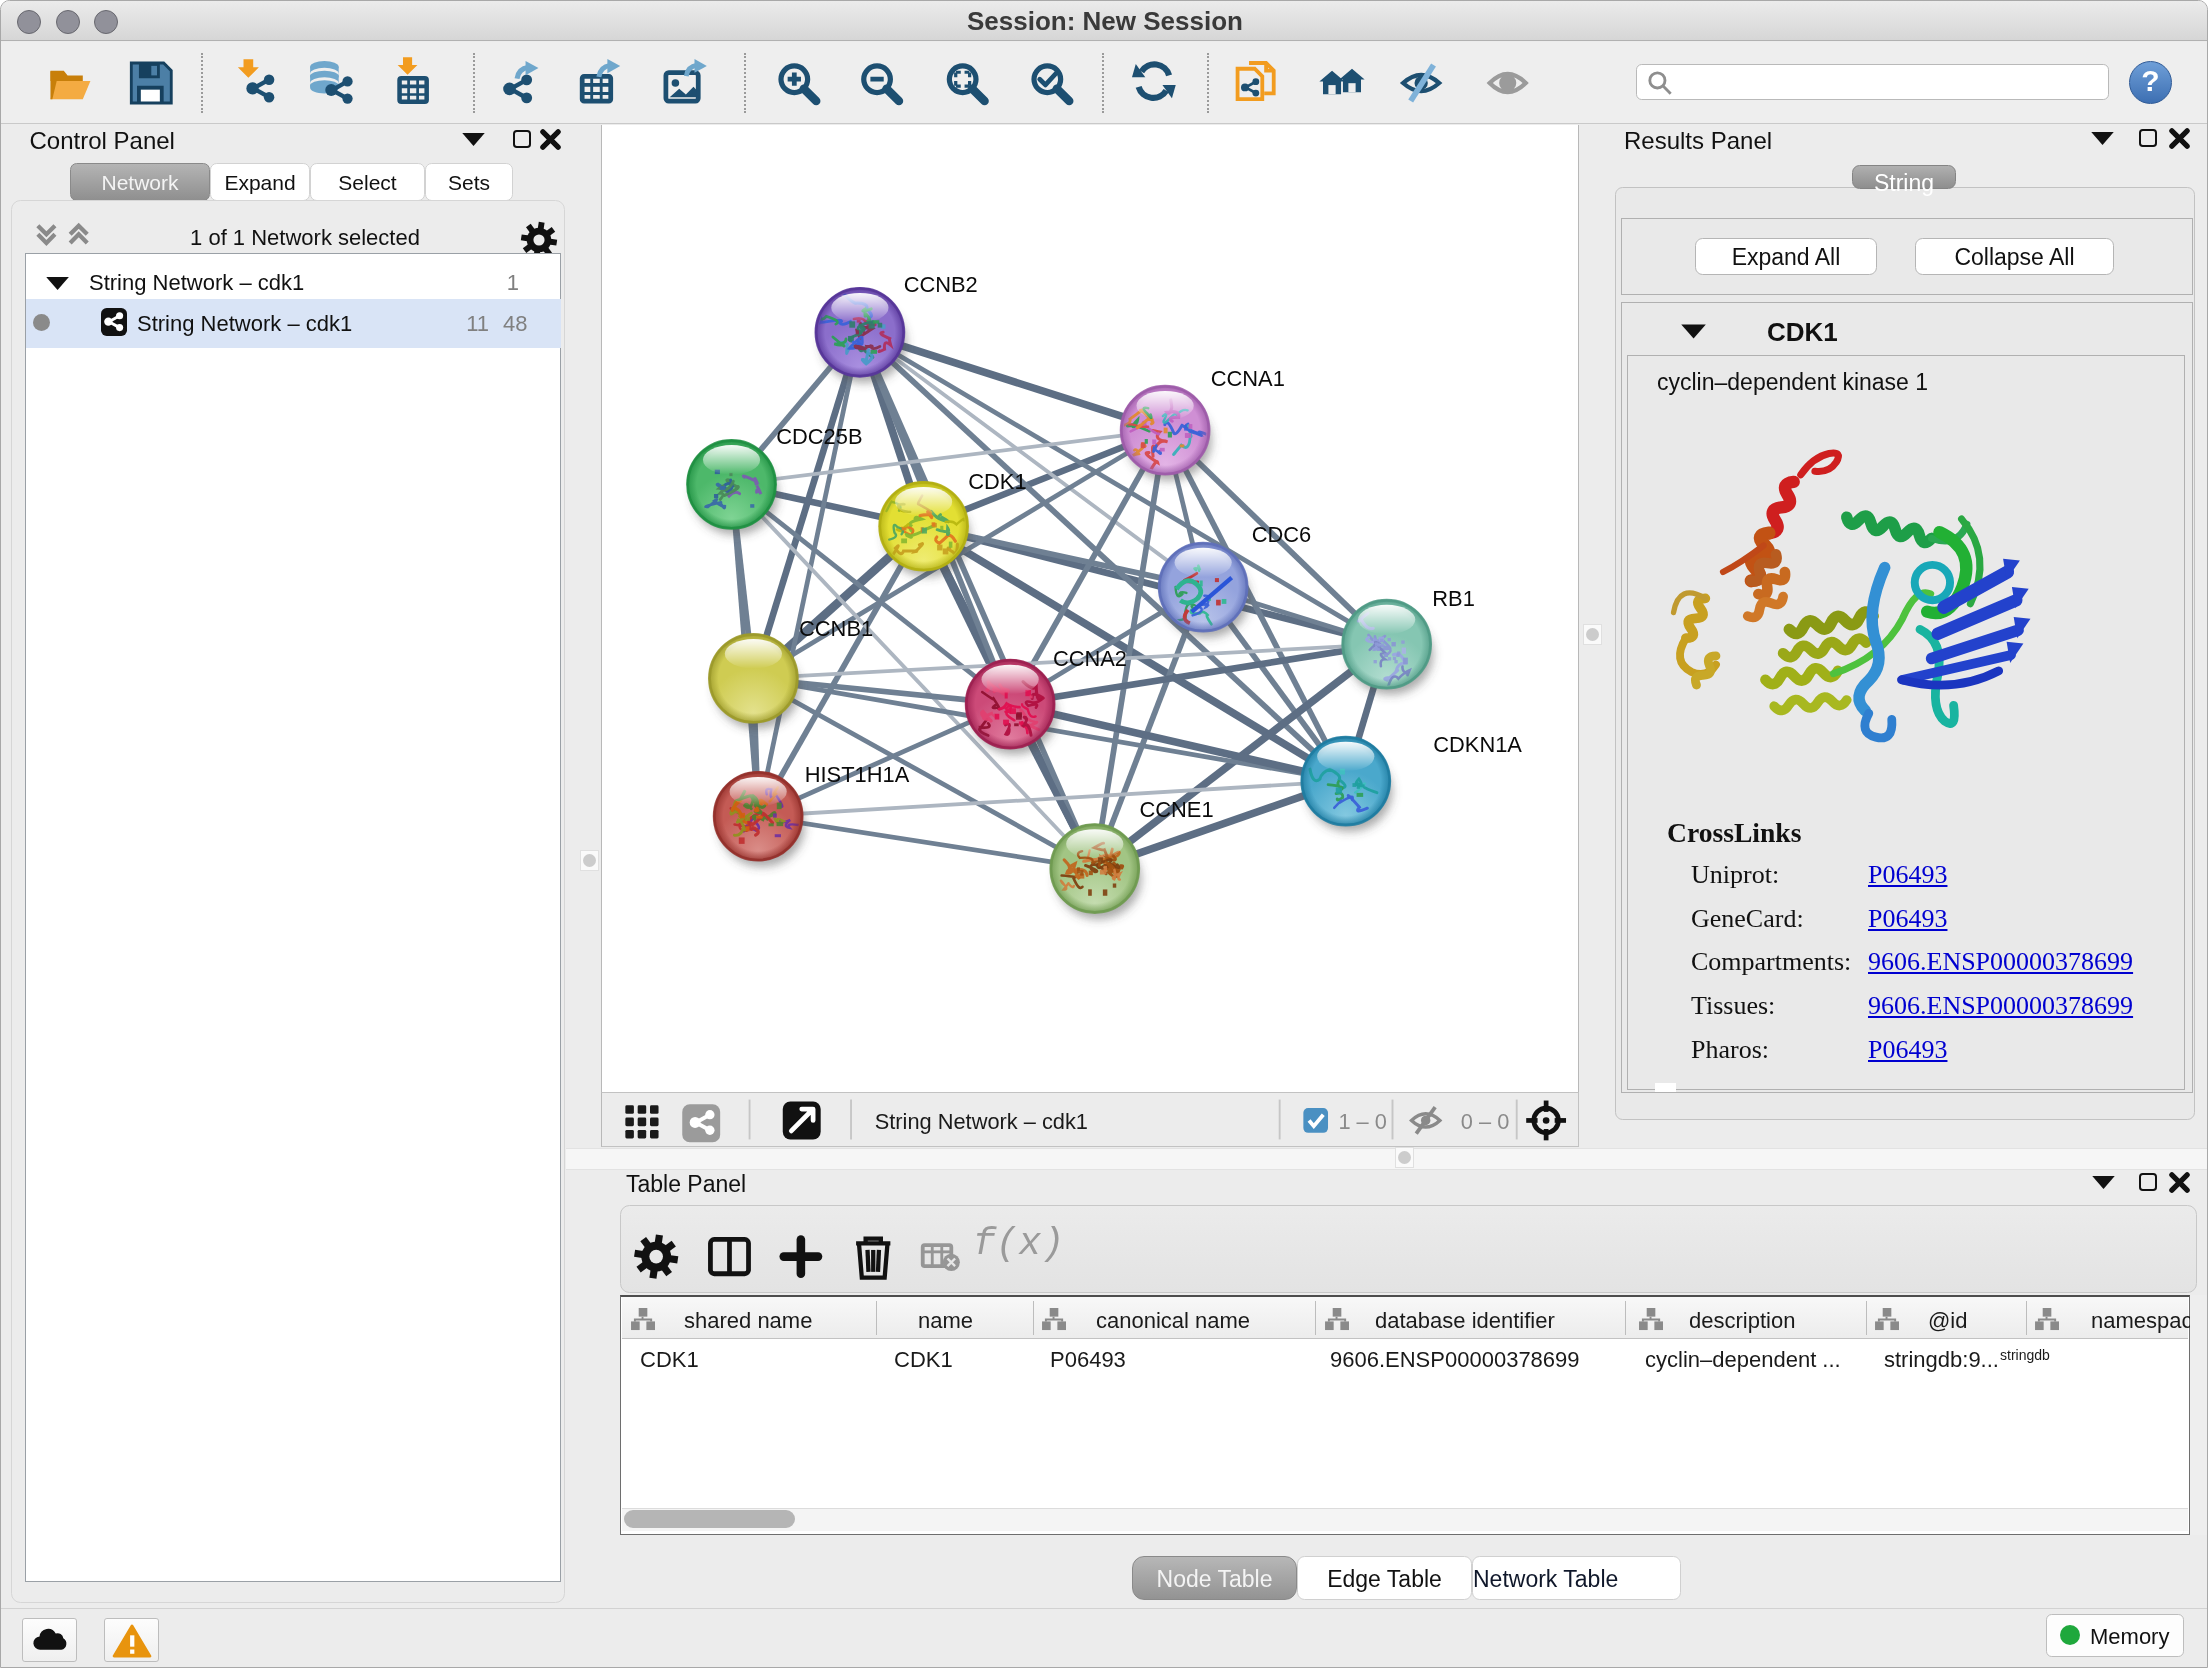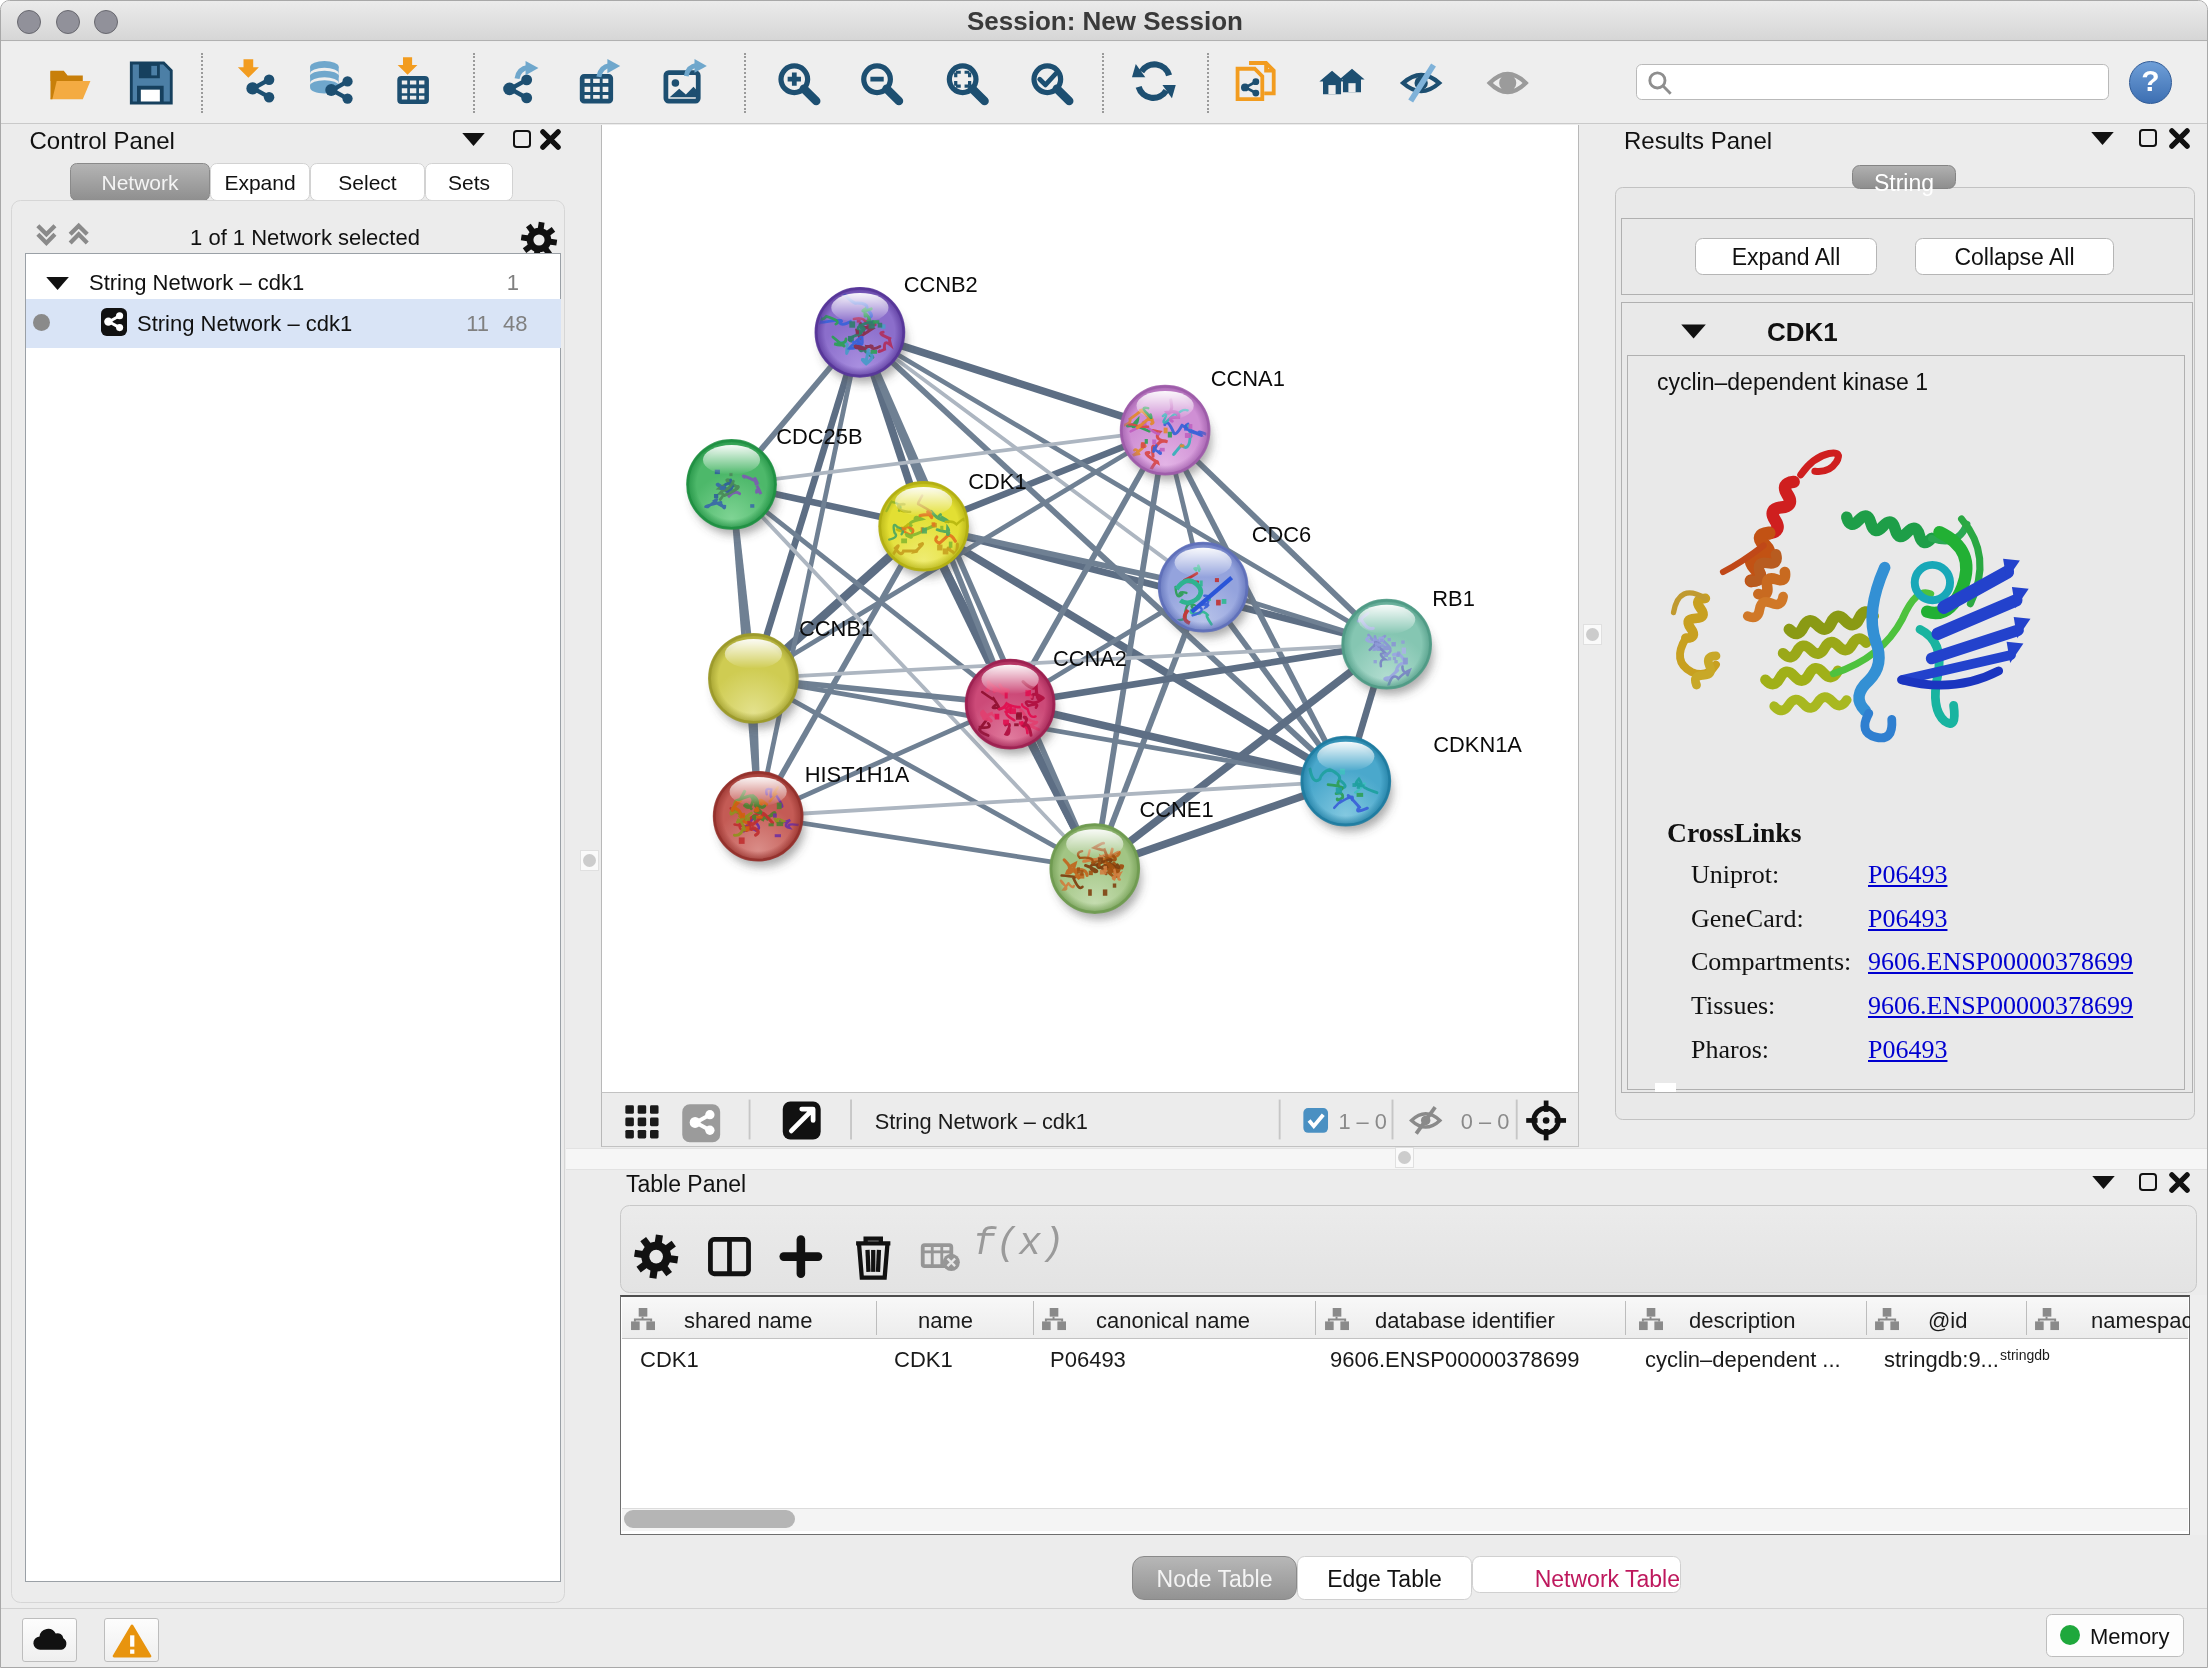--- a/index.html
+++ b/index.html
@@ -984,21 +984,21 @@
 <div class="abs" style="left:1049px;top:1346px;font-size:22px;color:#1a1a1a;white-space:nowrap">P06493</div>
 <div class="abs" style="left:1329px;top:1346px;font-size:22px;color:#1a1a1a;white-space:nowrap">9606.ENSP00000378699</div>
 <div class="abs" style="left:1644px;top:1346px;font-size:22px;color:#1a1a1a;white-space:nowrap">cyclin–dependent ...</div>
 <div class="abs" style="left:1883px;top:1346px;font-size:22px;color:#1a1a1a;white-space:nowrap">stringdb:9...</div>
 <div class="abs" style="left:1999px;top:1346px;font-size:14px;color:#1a1a1a;white-space:nowrap">stringdb</div>
 <div class="abs" style="left:2189px;top:1294px;width:19px;height:240px;background:#eeeeee"></div>
 <div class="abs" style="left:621px;top:1507px;width:1566px;height:23px;background:#f4f4f4;border-top:1px solid #dcdcdc"></div>
 <div class="abs" style="left:623px;top:1509px;width:171px;height:18px;background:#b5b5b5;border-radius:9.5px"></div>
 <div class="abs" style="left:1131px;top:1555px;width:165px;height:44px;background:linear-gradient(#b7b7b7,#939393);border:1px solid #8a8a8a;border-radius:12px;text-align:center;line-height:44px;font-size:23px;color:#f4f4f4">Node Table</div>
 <div class="abs" style="left:1296px;top:1555px;width:175px;height:44px;background:#fff;border:1px solid #d0d0d0;border-radius:7.6px;text-align:center;line-height:44px;font-size:23px;color:#111">Edge Table</div>
-<div class="abs" style="left:1471px;top:1555px;width:209px;height:37px;background:#fff;border:1px solid #d0d0d0;border-radius:7.6px;text-align:right;line-height:44px;font-size:23px;color:#be185d">Network Table</div>
+<div class="abs" style="left:1471px;top:1555px;width:209px;height:44px;background:#fff;border:1px solid #d0d0d0;border-radius:7.6px;text-align:left;line-height:44px;font-size:23px;color:#0f172a">Network Table</div>
 <div class="abs" style="left:0;top:1607px;width:2208px;height:61px;background:#ececec;border-top:1px solid #d2d2d2"></div>
 <div class="abs" style="left:21px;top:1617px;width:55px;height:44px;background:linear-gradient(#fdfdfd,#efefef);border:1px solid #bdbdbd;border-radius:2.9px"></div>
 <svg style="position:absolute;left:30px;top:1624px" width="38" height="28.5" viewBox="0 0 40 30">
       <path d="M10,26 a7,7 0 0 1 -1,-14 a9,9 0 0 1 17,-3 a6,6 0 0 1 8,5 a6.5,6.5 0 0 1 -2,12 z" fill="#111"></path>
     </svg>
 <div class="abs" style="left:103px;top:1617px;width:55px;height:44px;background:linear-gradient(#fdfdfd,#efefef);border:1px solid #bdbdbd;border-radius:2.9px"></div>
 <svg style="position:absolute;left:111px;top:1623px" width="40" height="34" viewBox="0 0 42 36">
       <path d="M21,2 L40,34 H2 z" fill="#e8940e" stroke="#e8940e" stroke-width="3" stroke-linejoin="round"></path>
       <rect x="19" y="12" width="4.5" height="12" fill="#fff"></rect>
       <rect x="19" y="27" width="4.5" height="4.5" fill="#fff"></rect>

